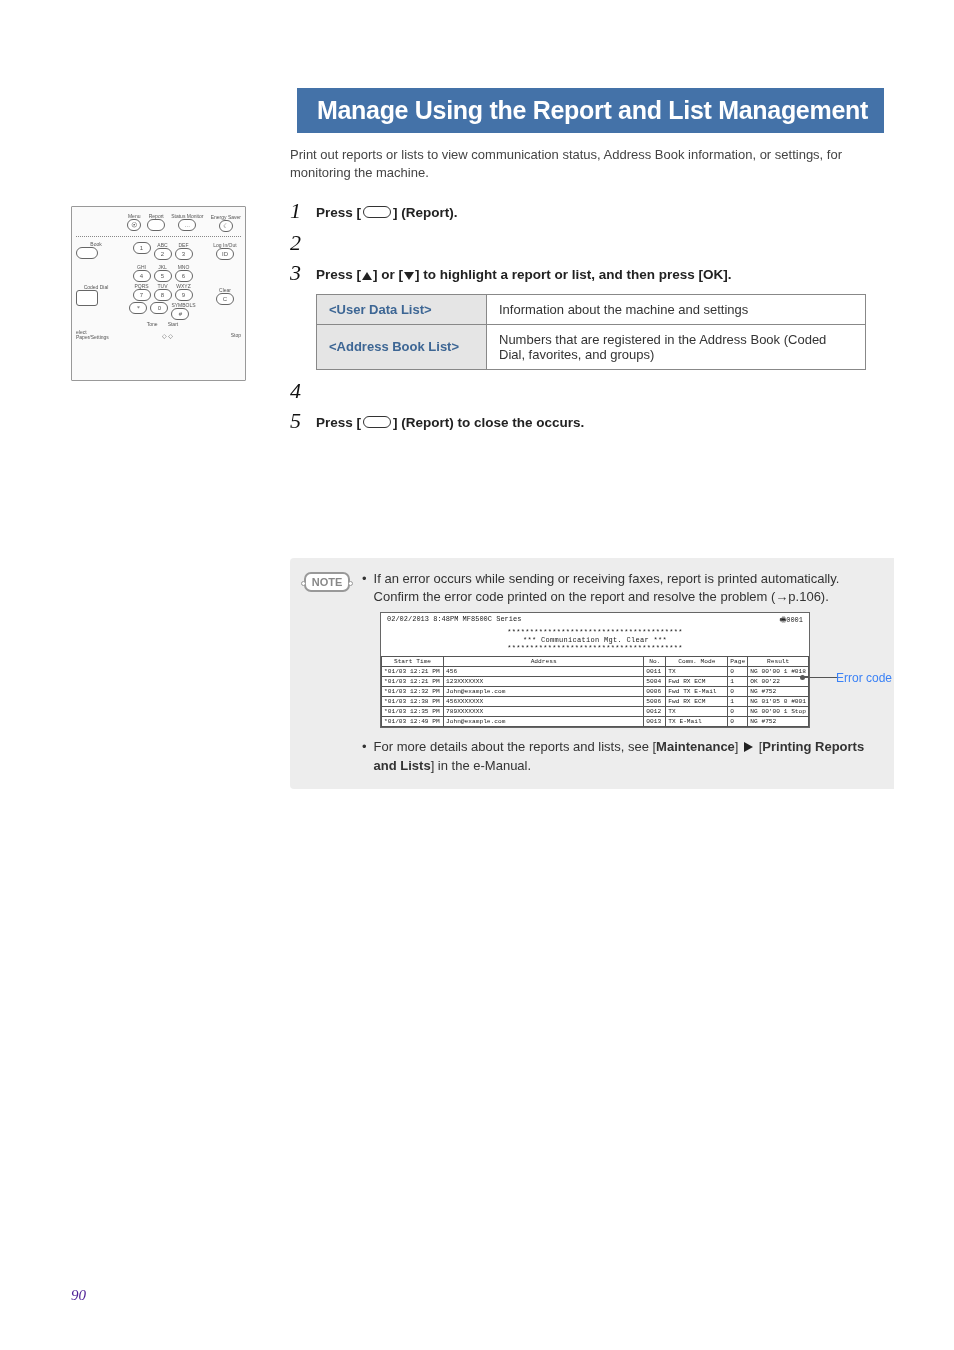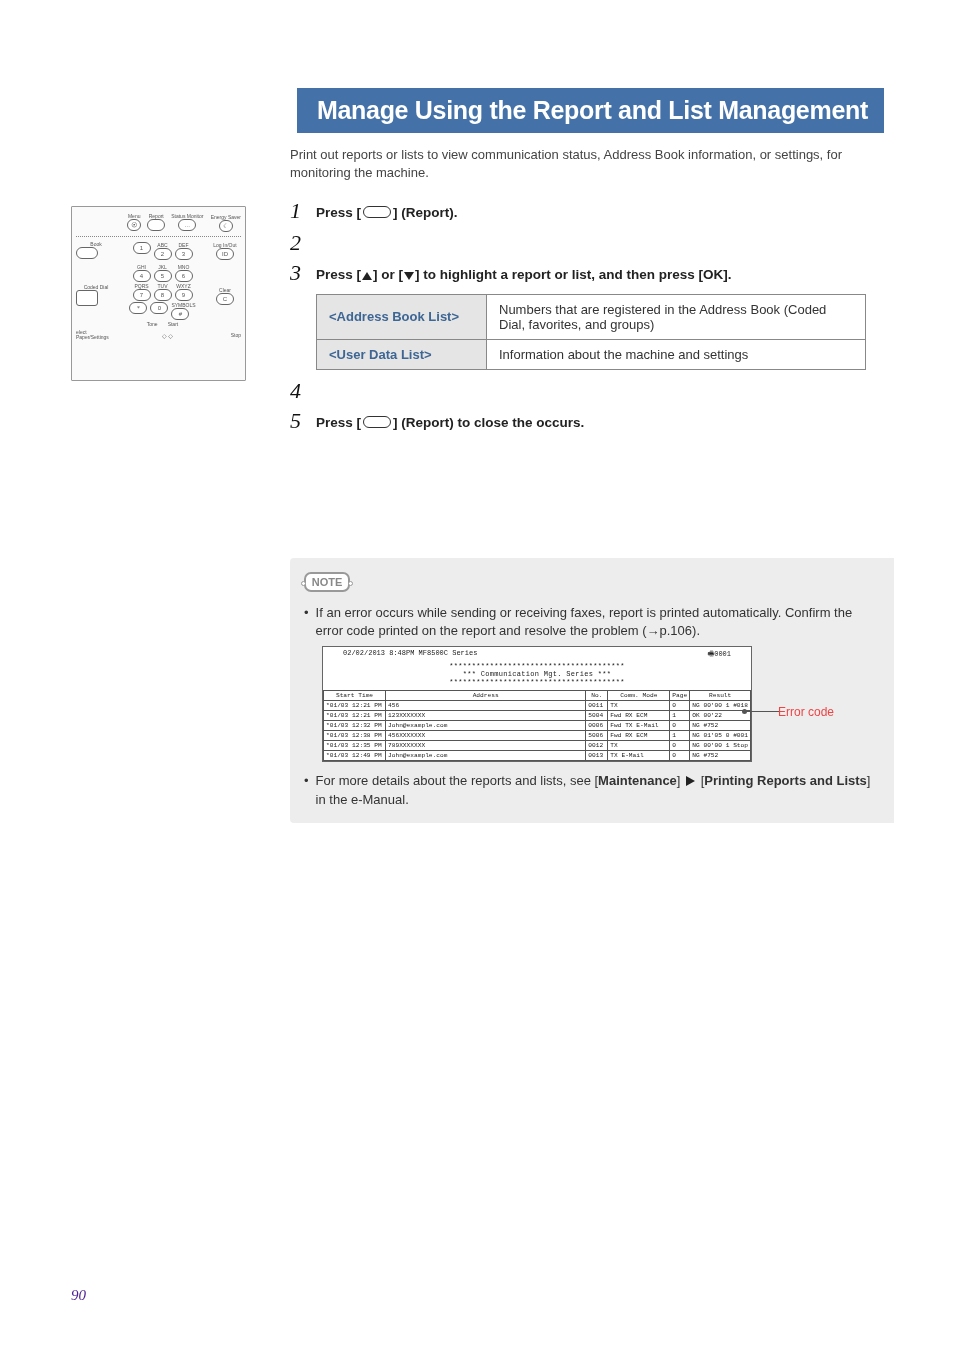--- a/index.html
+++ b/index.html
@@ -109,21 +109,20 @@
   .note-block {
     position: absolute;
     top: 558px;
     left: 290px;
     width: 604px;
     background: #ededed;
     border-radius: 4px 0 0 4px;
     padding: 12px 14px 14px 14px;
     display: flex;
     gap: 12px;
-    flex-direction: column;
   }
   .note-badge {
     border: 2px solid #999;
     border-radius: 7px;
     background: #fff;
     color: #888;
     font-weight: 700;
     font-size: 11px;
     width: 46px; height: 20px;
     display: flex; align-items: center; justify-content: center;
@@ -143,32 +142,32 @@
   .report-sample {
     margin: 6px 0 10px 18px;
     border: 1px solid #666;
     width: 430px;
     font-size: 7px;
     font-family: "Courier New", monospace;
     color: #222;
     background: #fff;
     position: relative;
   }
-  .report-sample .rs-head { display: flex; justify-content: space-between; padding: 2px 20px 0; }
+  .report-sample .rs-head { display: flex; justify-content: space-between; padding: 2px 6px 0; }
   .report-sample .rs-title { text-align: center; padding: 2px 0 4px; letter-spacing: .3px;}
   .report-sample table { border-collapse: collapse; width: 100%; font-size: 6.2px; }
   .report-sample th, .report-sample td { border: 1px solid #555; padding: 1px 2px; white-space: nowrap; overflow:hidden; }
   .report-sample th { font-weight: normal; }
   .error-code-label {
     position: absolute;
     right: -83px;
     top: 58px;
     font-size: 12px;
     font-family: "Myriad Pro", Arial, sans-serif;
-    color: #ef4444;
+    color: #3b82f6;
   }
   .error-code-line {
     position: absolute;
     right: -28px;
     top: 64px;
     width: 34px;
     height: 1px;
     background: #555;
   }
   .error-code-dot {
@@ -275,26 +274,26 @@
   <div class="step">
     <div class="step-num">3</div>
     <div class="step-text">
       <span>Press [</span><span class="tri-up"></span><span>] or [</span><span class="tri-down"></span><span>] to highlight a report or list, and then press [OK].</span>
     </div>
   </div>
 
   <table class="options-table">
     <tbody>
         <tr>
+      <td class="header-cell">&lt;User Data List&gt;</td>
+      <td class="desc-cell">Information about the machine and settings</td>
+    </tr>
+    <tr>
       <td class="header-cell">&lt;Address Book List&gt;</td>
       <td class="desc-cell">Numbers that are registered in the Address Book (Coded Dial, favorites, and groups)</td>
-    </tr>
-    <tr>
-      <td class="header-cell">&lt;User Data List&gt;</td>
-      <td class="desc-cell">Information about the machine and settings</td>
     </tr>
   </tbody>
     </table>
 
   <div class="step">
     <div class="step-num">4</div>
   </div>
 
   <div class="step">
     <div class="step-num">5</div>
@@ -312,21 +311,21 @@
       <span>If an error occurs while sending or receiving faxes, report is printed automatically. Confirm the error code printed on the report and resolve the problem (→p.106).</span>
     </div>
 
     <div class="report-sample">
       <div class="rs-head">
           <span>02/02/2013 8:48PM MF8500C Series</span>
           <span>🖷0001</span>
         </div>
       <div class="rs-title">
         <div>***************************************</div>
-        <div>***   Communication Mgt. Series   ***</div>
+        <div>***   Communication Mgt. Clear   ***</div>
         <div>***************************************</div>
       </div>
       <table>
         <tbody>
             <tr>
           <th style="width:62px">Start Time</th>
           <th>Address</th>
           <th style="width:22px">No.</th>
           <th style="width:62px">Comm. Mode</th>
           <th style="width:20px">Page</th>

